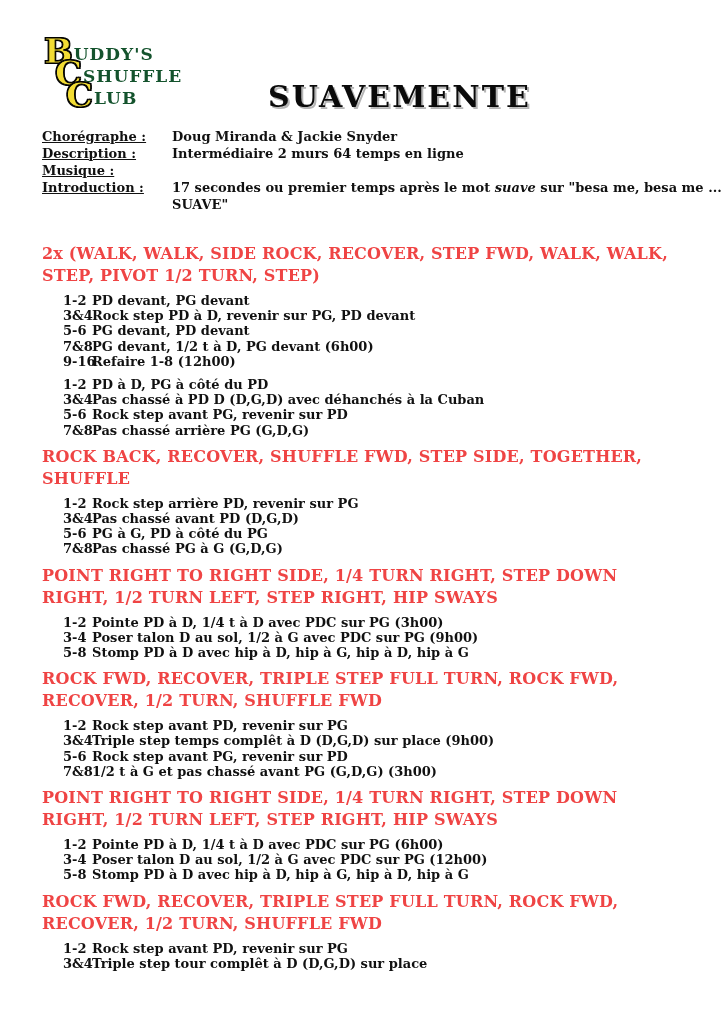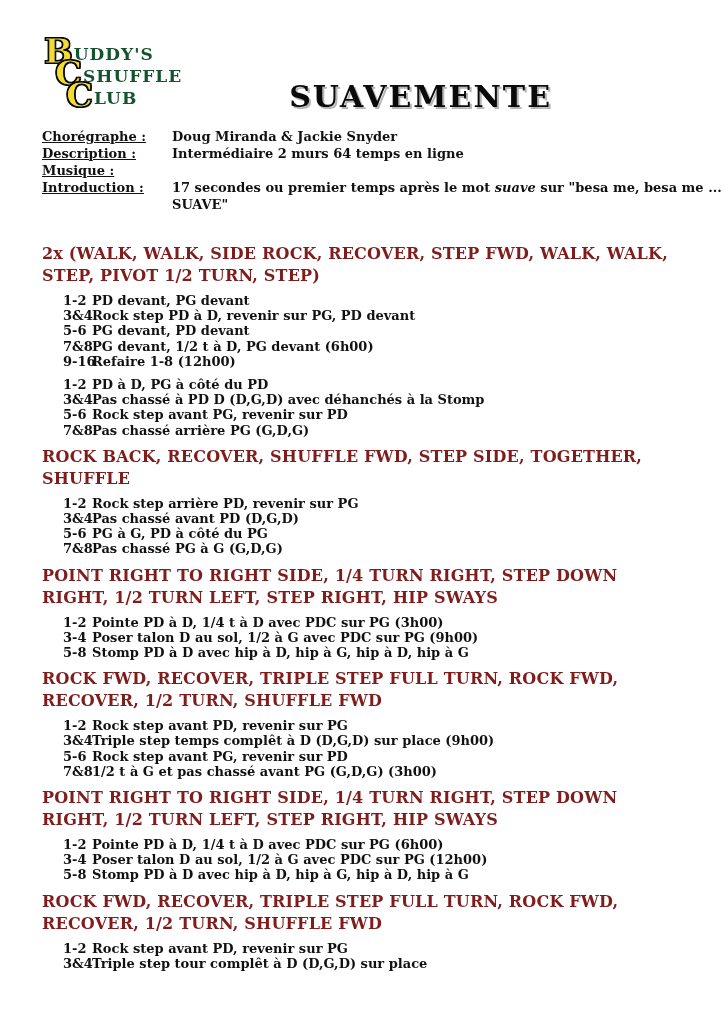--- a/index.html
+++ b/index.html
@@ -53,21 +53,21 @@
   .logo-rest {
     font-size: 17px;
     letter-spacing: 1px;
     color: #14532d;
   }
   .doc-title {
     position: absolute;
     left: 226px;
     top: 27px;
     width: 284px;
-    text-align: right;
+    text-align: left;
     font-size: 30px;
     line-height: 1;
     letter-spacing: 2px;
     color: #0a0a0a;
     text-shadow: 2px 2px 0 #b5b5b5;
     white-space: nowrap;
   }
 
   
   .meta {
@@ -95,21 +95,21 @@
     margin-top: 30px;
   }
   .dance-section + .dance-section {
     margin-top: 8px;
   }
   .section-heading {
     margin: 0;
     font-size: 16px;
     line-height: 22px;
     letter-spacing: 0.2px;
-    color: #7f1d1d;
+    color: #ef4444;
   }
   .steps {
     margin-top: 6px;
     padding-left: 21px;
     font-size: 13px;
   }
   .step-row {
     display: flex;
     line-height: 15.2px;
   }
@@ -191,21 +191,21 @@
         </div>
       </section>
       <section class="dance-section">
         <div class="steps">
           <div class="step-row">
             <span class="step-counts">1-2</span>
             <span class="step-text">PD à D, PG à côté du PD</span>
           </div>
           <div class="step-row">
             <span class="step-counts">3&amp;4</span>
-            <span class="step-text">Pas chassé à PD D (D,G,D) avec déhanchés à la Stomp</span>
+            <span class="step-text">Pas chassé à PD D (D,G,D) avec déhanchés à la Cuban</span>
           </div>
           <div class="step-row">
             <span class="step-counts">5-6</span>
             <span class="step-text">Rock step avant PG, revenir sur PD</span>
           </div>
           <div class="step-row">
             <span class="step-counts">7&amp;8</span>
             <span class="step-text">Pas chassé arrière PG (G,D,G)</span>
           </div>
         </div>

